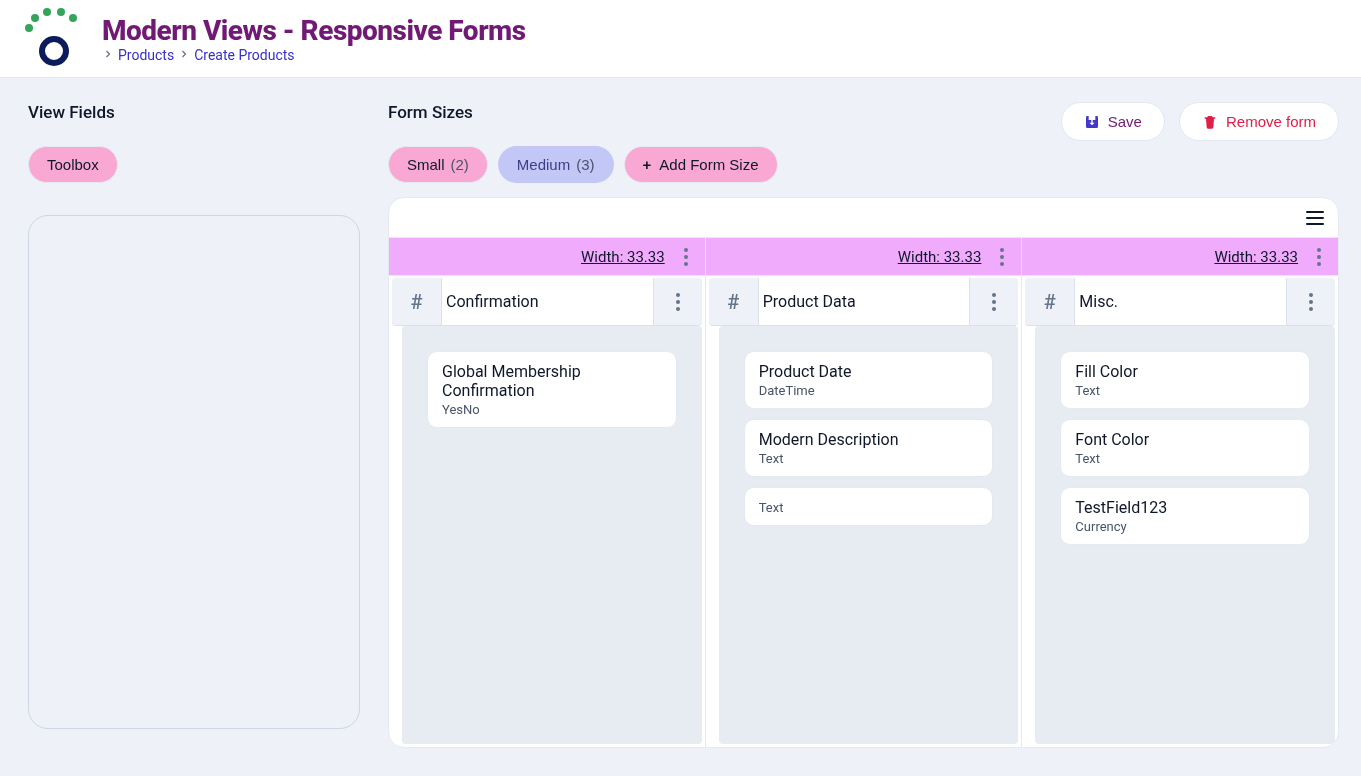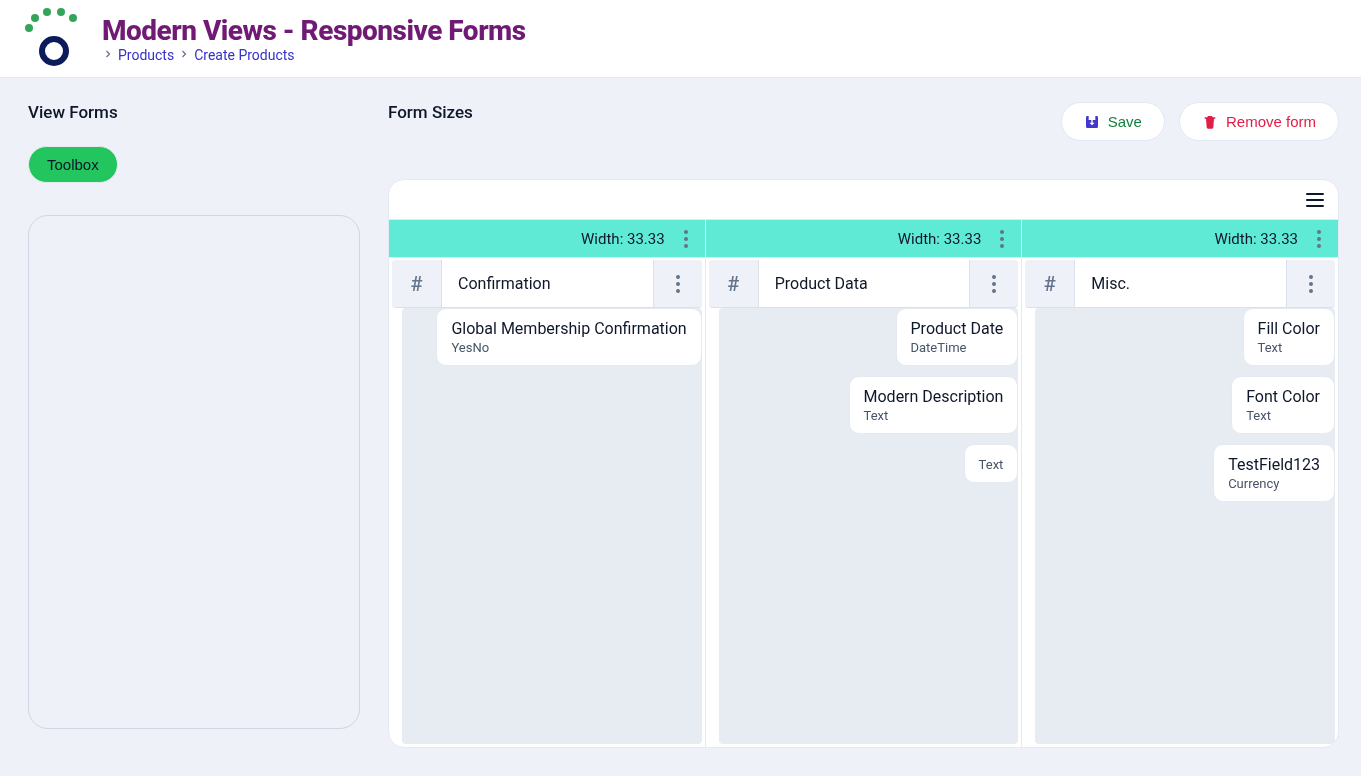--- a/index.html
+++ b/index.html
@@ -46,21 +46,20 @@
   }
   .sidebar {
     width: 388px;
     padding: 24px 28px;
   }
   .content {
     flex:1;
     padding: 24px 22px 28px 0;
     display:flex;
     flex-direction:column;
-    gap:19px;
   }
 
   .section-title { font-size: 17px; font-weight:500; color:#0f172a; margin-bottom: 24px; }
 
   .pill-row { display:flex; gap:10px; align-items:center; }
   .pill {
     border-radius: 999px;
     padding: 10px 18px;
     font-size: 15px;
     font-weight: 500;
@@ -70,21 +69,21 @@
     cursor:pointer;
     display:inline-flex; align-items:center; gap:6px;
     line-height:1;
   }
   .pill .count { color:#475569; }
   .pill.active {
     background:#c3c7f5;
     color:#3b3e88;
     border-color:transparent;
   }
-  .pill.plain { background:#22c55e; }
+  .pill.plain { background:#f9a8d4; }
   .pill.add::before{
     content:"+";
     font-weight:600;
     margin-right:2px;
   }
 
   .dropzone {
     margin-top: 32px;
     border: 1.5px solid #cfd6e4;
     border-radius: 20px;
@@ -102,21 +101,21 @@
   .btn {
     border-radius: 999px;
     padding: 10px 22px;
     font-size:15px;
     font-weight:500;
     border:1px solid #e2e6f0;
     background:#fff;
     cursor:pointer;
     display:inline-flex; align-items:center; gap:8px;
   }
-  .btn-save { color:#15803d; }
+  .btn-save { color:#701a75; }
   .btn-remove { color:#e11d48; }
   .icon-save, .icon-trash { width:16px; height:16px; display:inline-block;}
 
   
   .board {
     margin-top: 14px;
     background:#fff;
     border:1px solid #e5e9f2;
     border-radius: 16px;
     flex:1;
@@ -148,21 +147,22 @@
     min-width:0;
   }
   .col:last-child{ border-right:none;}
   .col-width {
     height:38px;
     border-bottom:1px solid #e5e9f2;
     display:flex; align-items:center; justify-content:flex-end;
     padding: 0 8px 0 14px;
     gap:10px;
     font-size:15px;
-    background:#5eead4;
+    background:#f0abfc;
+    text-decoration:underline;
   }
   .kebab {
     width:22px; height:26px;
     display:flex; flex-direction:column; align-items:center; justify-content:center; gap:3px;
     cursor:pointer;
   }
   .kebab span{ width:4px; height:4px; background:#64748b; border-radius:50%;}
 
   .col-header {
     display:flex; align-items:stretch;
@@ -173,38 +173,38 @@
     border-radius:4px;
   }
   .col-header .hash {
     width:50px; display:flex; align-items:center; justify-content:center;
     color:#64748b; font-size:20px; font-weight:500;
     border-right:1px solid #dbe1ec;
     background:#eef1f8;
     border-top-left-radius:4px; border-bottom-left-radius:4px;
   }
   .col-header .title {
-    flex:1; display:flex; align-items:center; padding:0 16px;
+    flex:1; display:flex; align-items:center; padding:0 4px;
     font-size:16px; color:#0f172a;
     background:#fff;
     border-right:1px solid #dbe1ec;
   }
   .col-header .menu {
     width:48px; display:flex; align-items:center; justify-content:center;
     background:#eef1f8;
     border-top-right-radius:4px; border-bottom-right-radius:4px;
   }
 
   .col-body {
     flex:1;
     background:#e7ebf2;
     margin: 0 3px 3px 13px;
     border-radius:4px;
-    padding:0;
-    display:flex; flex-direction:column; gap:10px;align-items:flex-end;
+    padding:25px;
+    display:flex; flex-direction:column; gap:10px;
   }
   .field-card {
     background:#fff;
     border:1px solid #e5e9f2;
     border-radius:10px;
     padding:10px 14px;
     cursor:grab;
   }
   .field-card .fname{ font-size:16px; color:#0f172a; }
   .field-card .ftype{ font-size:13px; color:#475569; margin-top:2px;}
@@ -238,31 +238,42 @@
           </svg>
       </span>
       <a href="#">Create Products</a>
     </div>
   </div>
 </div>
 
 <div class="main">
 
   <div class="sidebar">
-    <div class="section-title">View Forms</div>
+    <div class="section-title">View Fields</div>
     <div class="pill-row">
       <button class="pill plain">Toolbox</button>
     </div>
     <div class="dropzone"></div>
   </div>
 
   <div class="content">
     <div class="content-top">
       <div>
         <div class="section-title">Form Sizes</div>
+        <div class="pill-row">
+          <button class="pill plain">
+            <span>Small</span>
+            <span class="count">(2)</span>
+          </button>
+          <button class="pill active">
+            <span>Medium</span>
+            <span class="count">(3)</span>
+          </button>
+          <button class="pill plain add">Add Form Size</button>
+        </div>
       </div>
       <div class="actions">
         <button class="btn btn-save">
           <span class="icon-save">
             <svg width="16" height="16" viewBox="0 0 24 24" fill="#4338ca">
                 <path d="M19 3h-2v6H7V3H5a2 2 0 0 0-2 2v14a2 2 0 0 0 2 2h14a2 2 0 0 0 2-2V5a2 2 0 0 0-2-2zm-7 14-4-4h3V9h2v4h3l-4 4z"></path>
               </svg>
           </span>
           <span>Save</span>
         </button>

